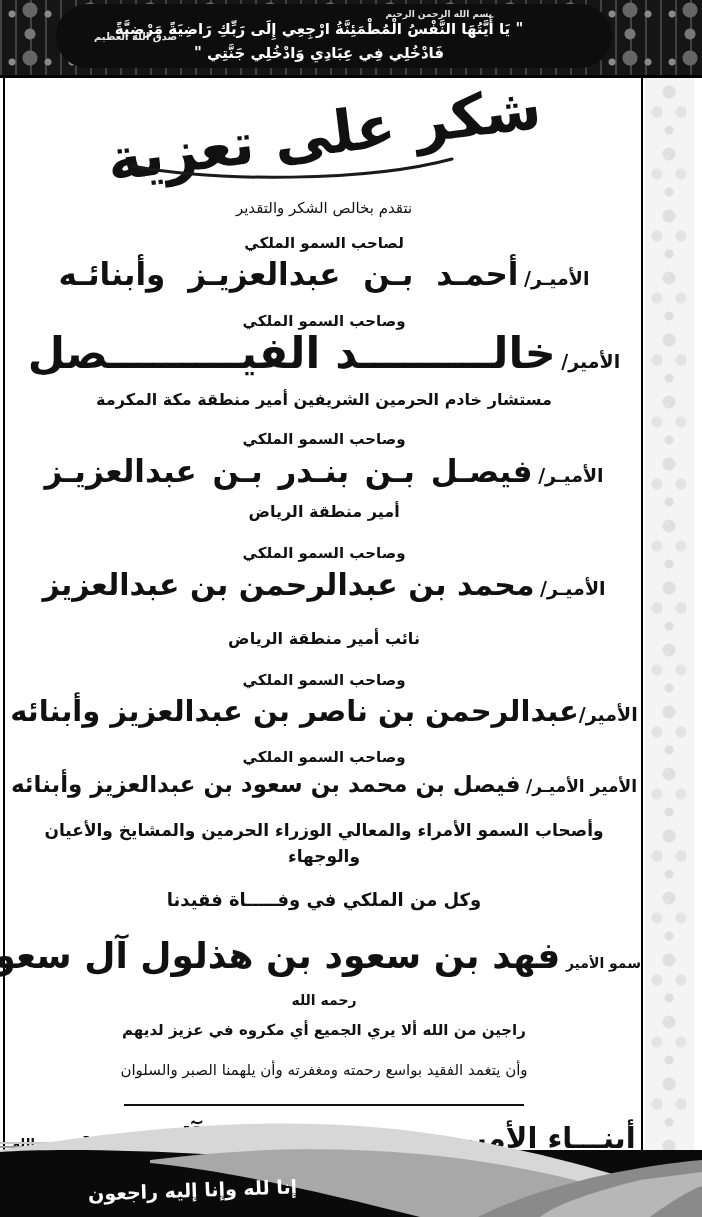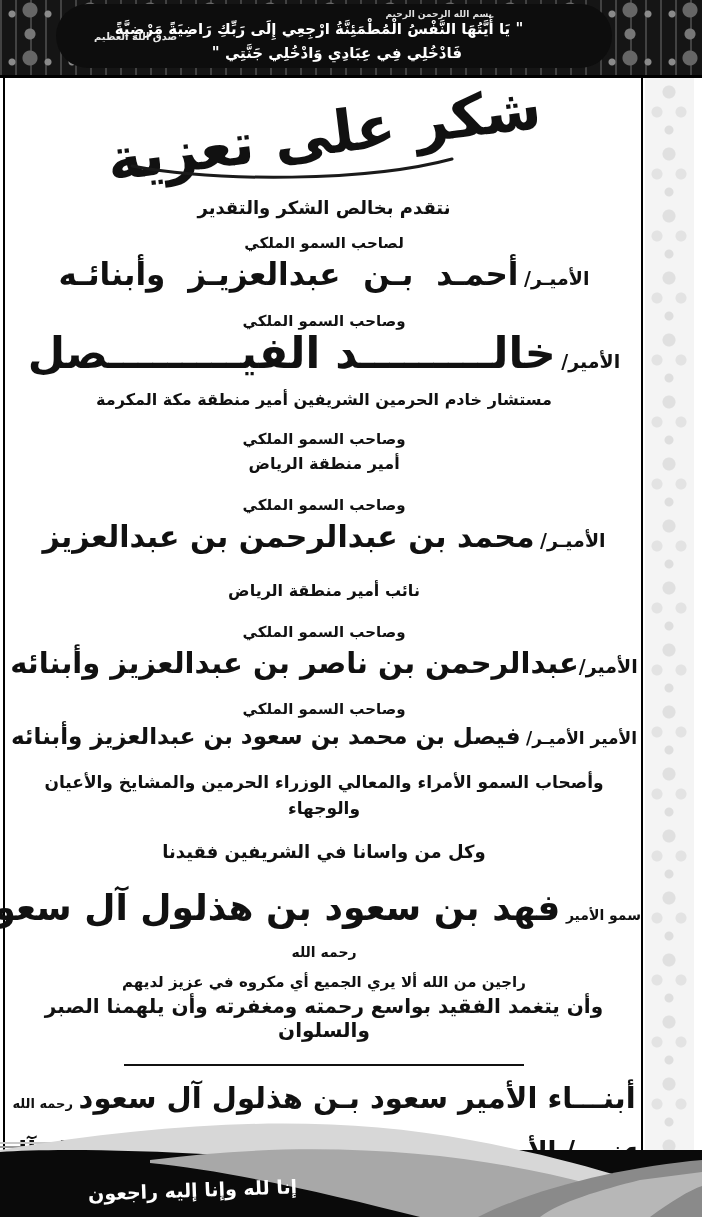--- a/index.html
+++ b/index.html
@@ -28,21 +28,21 @@
   }
   .basmala{
     position:absolute;top:5px;right:120px;
     color:#e0e0e0;font-size:9px;font-weight:bold;
   }
   .verse-l1{
     position:absolute;top:16px;right:70px;left:40px;text-align:center;
     color:#fff;font-weight:bold;font-size:15px;white-space:nowrap;
   }
   .verse-l2{
-    position:absolute;top:40px;right:150px;left:120px;
+    position:absolute;top:40px;right:150px;left:120px;text-align:center;
     color:#fff;font-weight:bold;font-size:15px;white-space:nowrap;
   }
   .attribution{
     position:absolute;bottom:26px;left:38px;
     color:#e6e6e6;font-size:10px;font-weight:bold;white-space:nowrap;
   }
   .left-rule{position:absolute;top:78px;left:3px;width:2px;height:1074px;background:#000;}
   .right-rule{position:absolute;top:78px;right:59px;width:2px;height:1074px;background:#000;}
   .right-ornament{
     position:absolute;top:78px;right:8px;width:49px;height:1074px;
@@ -68,40 +68,40 @@
     text-align:center;
   }
   .title-wrap{height:118px;position:relative;}
   .title-callig{
     position:absolute;top:8px;right:0;left:0;
     font-size:58px;font-weight:bold;line-height:96px;
     transform:rotate(-7deg);
     letter-spacing:0;
   }
   .title-flourish{position:absolute;top:78px;left:120px;width:330px;height:26px;}
-  .intro{font-size:18px;font-weight:bold;line-height:24px;}
+  .intro{font-size:15px;font-weight:normal;line-height:24px;}
   .pre{font-size:15px;font-weight:bold;line-height:22px;}
   .name-line{font-weight:bold;white-space:nowrap;}
   .prefix{font-size:19px;font-weight:bold;}
   .sub-line{font-size:16px;font-weight:bold;line-height:24px;}
   .sub-line:empty{display:none;}
   .b1{margin-top:12px;} .b1 .big{font-size:31px;word-spacing:12px;} .b1 .name-line{line-height:40px;}
   .b2{margin-top:10px;} .b2 .big{font-size:43px;} .b2 .name-line{line-height:42px;} .b2 .sub-line{margin-top:4px;}
   .b3{margin-top:16px;} .b3 .big{font-size:31px;word-spacing:5px;} .b3 .name-line{line-height:42px;} .b3 .sub-line{margin-top:2px;}
   .b4{margin-top:18px;} .b4 .big{font-size:30px;} .b4 .name-line{line-height:42px;} .b4 .sub-line{margin-top:16px;}
   .b5{margin-top:18px;} .b5 .big{font-size:29px;} .b5 .name-line{line-height:40px;}
   .b6{margin-top:10px;} .b6 .big{font-size:23px;} .b6 .prefix{font-size:17px;} .b6 .name-line{line-height:32px;}
   .also-line{margin-top:14px;font-size:17px;font-weight:bold;line-height:26px;}
   .condolers-line{margin-top:18px;font-size:18px;font-weight:bold;line-height:26px;}
   .deceased-line{margin-top:20px;font-weight:bold;line-height:46px;white-space:nowrap;}
   .deceased-prefix{font-size:14px;}
   .deceased-name{font-size:36px;}
   .mercy-line{margin-top:4px;font-size:14px;font-weight:bold;line-height:20px;}
   .prayer1{margin-top:8px;font-size:15px;font-weight:bold;line-height:24px;}
-  .prayer2{margin-top:0;font-size:20px;font-weight:bold;line-height:24px;}
+  .prayer2{margin-top:16px;font-size:15px;font-weight:normal;line-height:24px;}
   .divider{margin:22px auto 0 auto;width:400px;height:2px;background:#111;}
   .sig1{margin-top:12px;font-weight:bold;line-height:40px;white-space:nowrap;}
   .sig1 .sig-name{font-size:29px;}
   .sig1 .sig-mercy{font-size:13px;}
   .sig2{margin-top:8px;font-size:26px;font-weight:bold;line-height:38px;white-space:nowrap;}
 </style>
 </head>
 <body>
 
 <div class="top-band"></div>
@@ -135,20 +135,21 @@
   </div>
 
   <div class="b2">
     <div class="pre">وصاحب السمو الملكي</div>
     <div class="name-line"><span class="prefix">الأمير/</span> <span class="big">خالـــــــــد الفيـــــــــصل</span></div>
     <div class="sub-line">مستشار خادم الحرمين الشريفين أمير منطقة مكة المكرمة</div>
   </div>
 
   <div class="b3">
     <div class="pre">وصاحب السمو الملكي</div>
+    <div class="name-line"><span class="prefix">الأميـر/</span> <span class="big">فيصـل بـن بنـدر بـن عبدالعزيـز</span></div>
     <div class="sub-line">أمير منطقة الرياض</div>
   </div>
 
   <div class="b4">
     <div class="pre">وصاحب السمو الملكي</div>
     <div class="name-line"><span class="prefix">الأميـر/</span> <span class="big">محمد بن عبدالرحمن بن عبدالعزيز</span></div>
     <div class="sub-line">نائب أمير منطقة الرياض</div>
   </div>
 
   <div class="b5">
@@ -157,21 +158,21 @@
 
   </div>
 
   <div class="b6">
     <div class="pre">وصاحب السمو الملكي</div>
     <div class="name-line"><span class="prefix">الأمير الأميـر/</span> <span class="big">فيصل بن محمد بن سعود بن عبدالعزيز وأبنائه</span></div>
 
   </div>
 
   <div class="also-line">وأصحاب السمو الأمراء والمعالي الوزراء الحرمين والمشايخ والأعيان والوجهاء</div>
-  <div class="condolers-line">وكل من واسانا في الشريفين فقيدنا</div>
+  <div class="condolers-line">وكل من الملكي في وفـــــاة فقيدنا</div>
 
   <div class="deceased-line"><span class="deceased-prefix">سمو الأمير</span> <span class="deceased-name">فهد بن سعود بن هذلول آل سعود</span></div>
   <div class="mercy-line">رحمه الله</div>
 
   <div class="prayer1">راجين من الله ألا يري الجميع أي مكروه في عزيز لديهم</div>
   <div class="prayer2">وأن يتغمد الفقيد بواسع رحمته ومغفرته وأن يلهمنا الصبر والسلوان</div>
 
   <div class="divider"></div>
 
   <div class="sig1"><span class="sig-name">أبنـــاء الأمير سعود بـن هذلول آل سعود</span> <span class="sig-mercy">رحمه الله</span></div>

